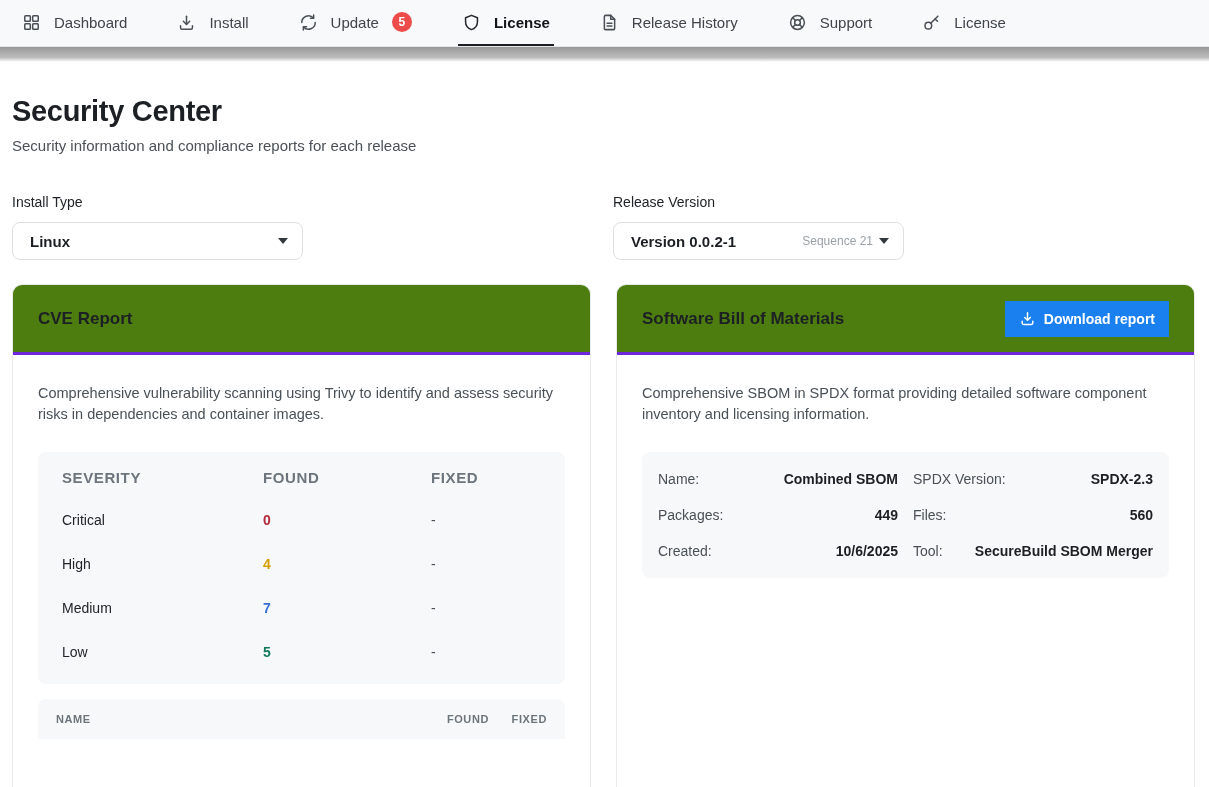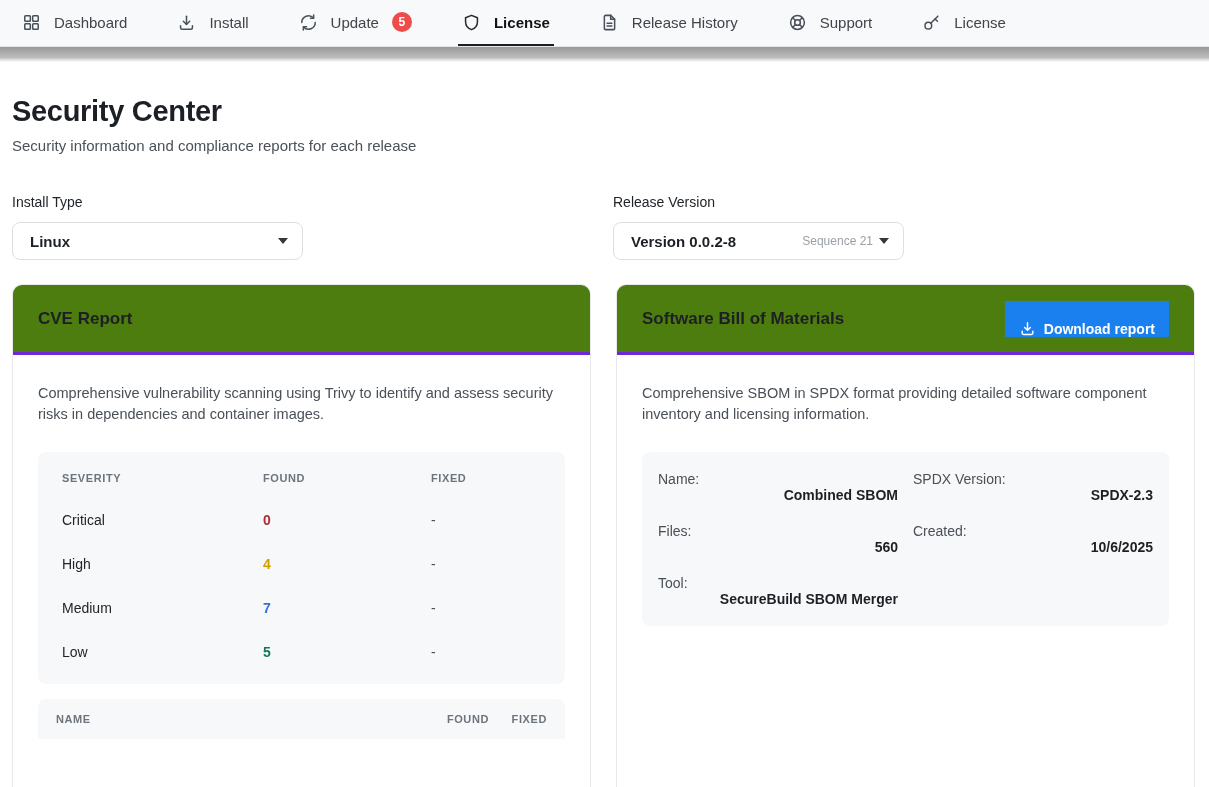--- a/index.html
+++ b/index.html
@@ -109,21 +109,21 @@
   .sev-row {
     display: grid;
     grid-template-columns: 201px 168px 1fr;
     align-items: center;
     height: 44px;
     padding: 0 24px;
     font-size: 14px;
   }
   .sev-row.head { height: 40px; }
   .sev-row.head span {
-    font-size: 11px;
+    font-size: 15px;
     font-weight: 600;
     letter-spacing: 0.6px;
     color: #6c757d;
   }
   .sev-name { color: #212529; }
   .sev-found { font-weight: 700; }
   .sev-fixed { color: #495057; }
 
   
   .section-title { margin-top: 30px; font-size: 15px; font-weight: 600; color: #1c2024; }
@@ -140,21 +140,21 @@
     letter-spacing: 0.6px;
     color: #6c757d;
   }
   .cont-table-head .c-name { flex: 1; }
   .cont-table-head .c-found { width: 75px; text-align: right; }
   .cont-table-head .c-fixed { width: 58px; text-align: right; }
 
   
   .btn-primary {
     display: inline-flex;
-    align-items: flex-end;
+    align-items: center;
     gap: 8px;
     background: #1a80f0;
     color: #ffffff;
     border: none;
     border-radius: 0;
     height: 36px;
     padding: 0 14px;
     font-size: 14px;
     font-weight: 600;
     font-family: inherit;
@@ -164,21 +164,21 @@
   .sbom-grid {
     margin-top: 26px;
     background: #f7f8f9;
     border-radius: 8px;
     padding: 19px 16px;
     display: grid;
     grid-template-columns: 1fr 1fr;
     column-gap: 15px;
     row-gap: 20px;
   }
-  .sbom-cell { display: flex; align-items: baseline; font-size: 14px; flex-direction: column; }
+  .sbom-cell { display: flex; align-items: baseline; font-size: 14px; }
   .sbom-label { color: #495057; }
   .sbom-value { margin-left: auto; font-weight: 700; color: #1c2024; text-align: right; }
 </style>
 </head>
 <body>
 
 <nav class="topnav">
   <div class="nav-item">
     <span>
       <svg width="19" height="19" viewBox="0 0 24 24" fill="none" stroke-width="1.9" stroke-linecap="round" stroke-linejoin="round">
@@ -270,21 +270,21 @@
       <div class="filter-label">Install Type</div>
       <div class="select">
         <span class="select-value">Linux</span>
         <span class="spacer"></span>
         <span class="caret"></span>
       </div>
     </div>
     <div class="filter-col">
       <div class="filter-label">Release Version</div>
       <div class="select">
-        <span class="select-value">Version 0.0.2-8</span>
+        <span class="select-value">Version 0.0.2-1</span>
         <span class="spacer"></span>
         <span class="select-hint">Sequence 21</span>
         <span class="caret"></span>
       </div>
     </div>
   </div>
 
   <div class="cards">
 
     <section class="card">
@@ -350,20 +350,24 @@
         <div class="sbom-grid">
           <div class="sbom-cell">
             <span class="sbom-label">Name:</span>
             <span class="sbom-value">Combined SBOM</span>
           </div>
           <div class="sbom-cell">
             <span class="sbom-label">SPDX Version:</span>
             <span class="sbom-value">SPDX-2.3</span>
           </div>
           <div class="sbom-cell">
+            <span class="sbom-label">Packages:</span>
+            <span class="sbom-value">449</span>
+          </div>
+          <div class="sbom-cell">
             <span class="sbom-label">Files:</span>
             <span class="sbom-value">560</span>
           </div>
           <div class="sbom-cell">
             <span class="sbom-label">Created:</span>
             <span class="sbom-value">10/6/2025</span>
           </div>
           <div class="sbom-cell">
             <span class="sbom-label">Tool:</span>
             <span class="sbom-value">SecureBuild SBOM Merger</span>

